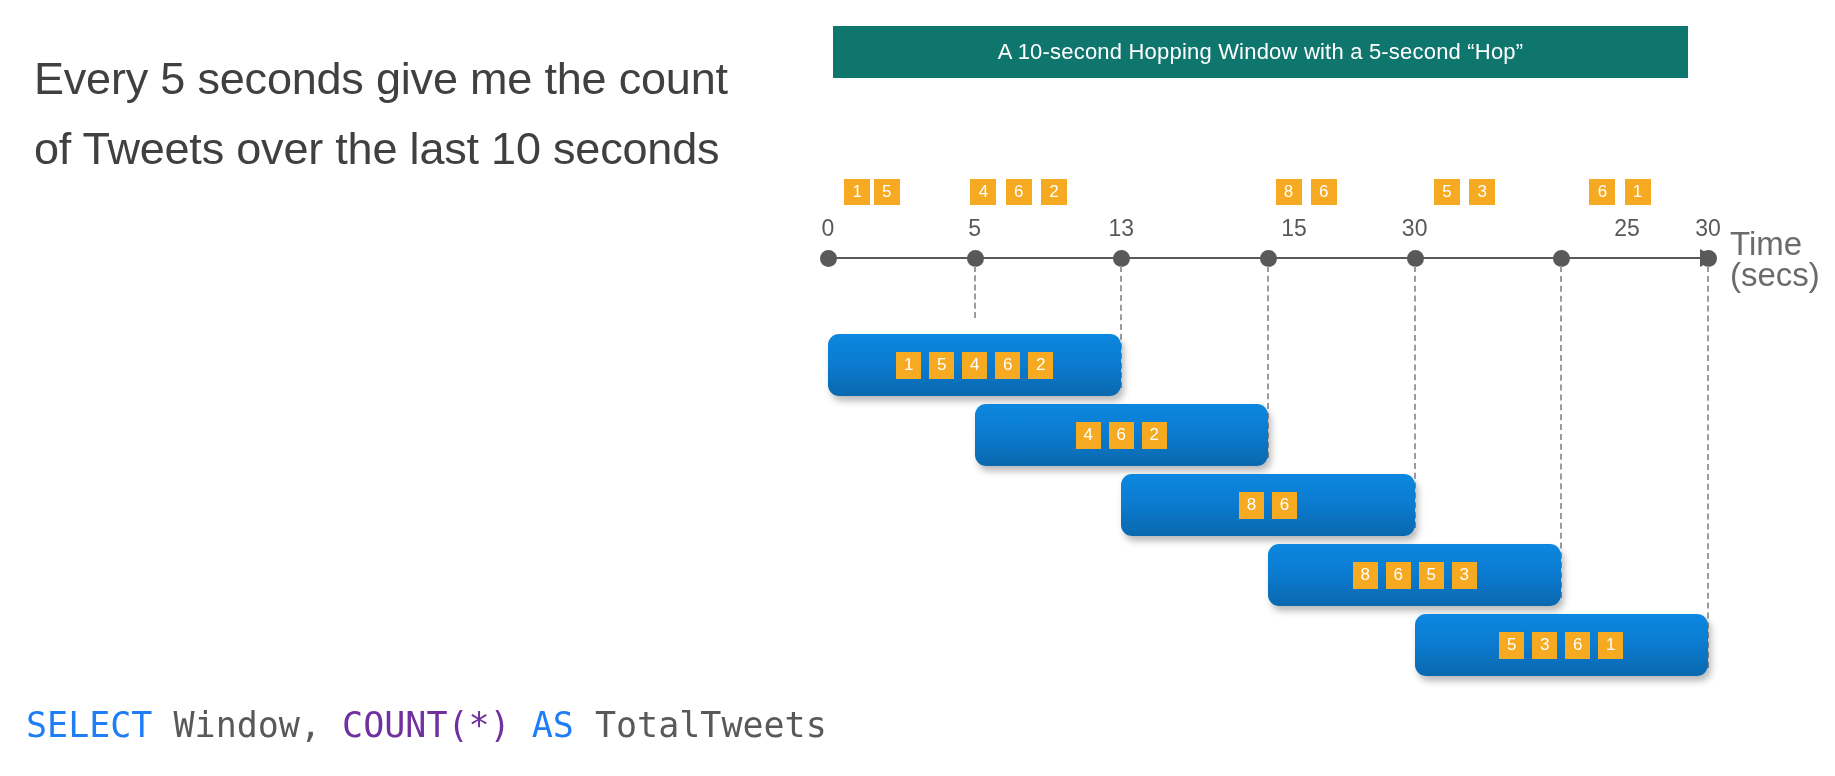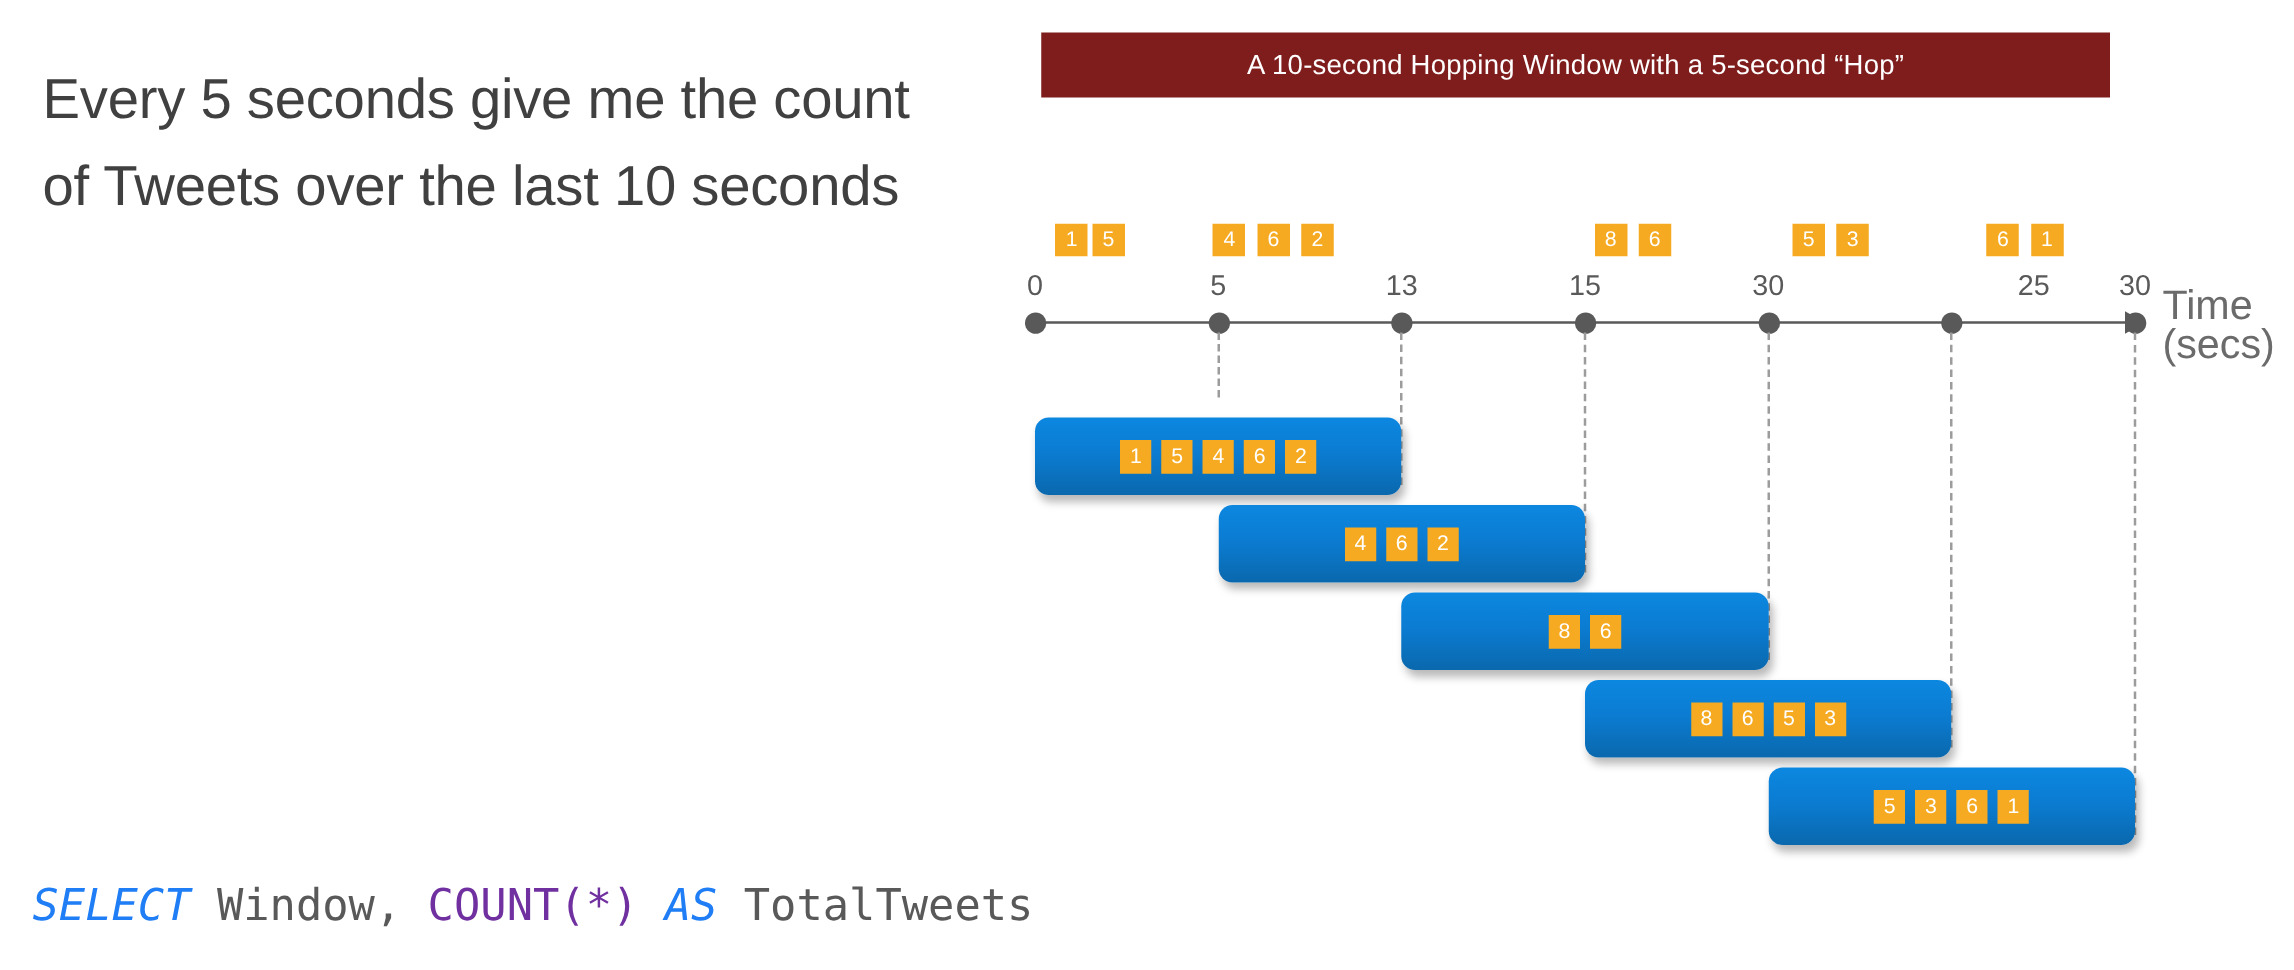--- a/index.html
+++ b/index.html
@@ -35,21 +35,21 @@
     letter-spacing: -0.2px;
   }
 
   
   .banner {
     position: absolute;
     left: 833px;
     top: 26px;
     width: 855px;
     height: 52px;
-    background: #7f1d1d;
+    background: #0f766e;
     display: flex;
     align-items: center;
     justify-content: center;
   }
   .banner-text {
     color: #ffffff;
     font-size: 22px;
     font-family: "Liberation Sans", sans-serif;
     font-weight: 400;
     letter-spacing: 0.2px;
@@ -157,21 +157,21 @@
   .sql {
     position: absolute;
     left: 26px;
     top: 583px;
     font-family: "DejaVu Sans Mono", monospace;
     font-size: 35px;
     line-height: 57px;
     white-space: pre;
     color: #595959;
   }
-  .kw  { color: #1f7df5; font-style: italic; }
+  .kw  { color: #1f7df5; }
   .fn  { color: #7030a0; }
   .id  { color: #595959; }
 </style>
 </head>
 <body>
 
 <div id="slide">
 
   <div class="headline">Every 5 seconds give me the count of Tweets over the last 10 seconds</div>
 
@@ -187,21 +187,21 @@
       <div>(secs)</div>
     </div>
     <div id="ticks-layer">
         <div class="tick-dot" style="left: 828px;"></div>
         <div class="tick-label" style="left: 828px;">0</div>
         <div class="tick-dot" style="left: 974.667px;"></div>
         <div class="tick-label" style="left: 974.667px;">5</div>
         <div class="tick-dot" style="left: 1121.33px;"></div>
         <div class="tick-label" style="left: 1121.33px;">13</div>
         <div class="tick-dot" style="left: 1268px;"></div>
-        <div class="tick-label" style="left: 1268px;">15</div>
+        <div class="tick-label" style="left: 1294px;">15</div>
         <div class="tick-dot" style="left: 1414.67px;"></div>
         <div class="tick-label" style="left: 1414.67px;">30</div>
         <div class="tick-dot" style="left: 1561.33px;"></div>
         <div class="tick-label" style="left: 1627px;">25</div>
         <div class="tick-dot" style="left: 1708px;"></div>
         <div class="tick-label" style="left: 1708px;">30</div>
       </div>
     <div id="guides-layer">
         <div class="guide" style="left: 974.667px; height: 52px;"></div>
         <div class="guide" style="left: 1121.33px; height: 122px;"></div>

